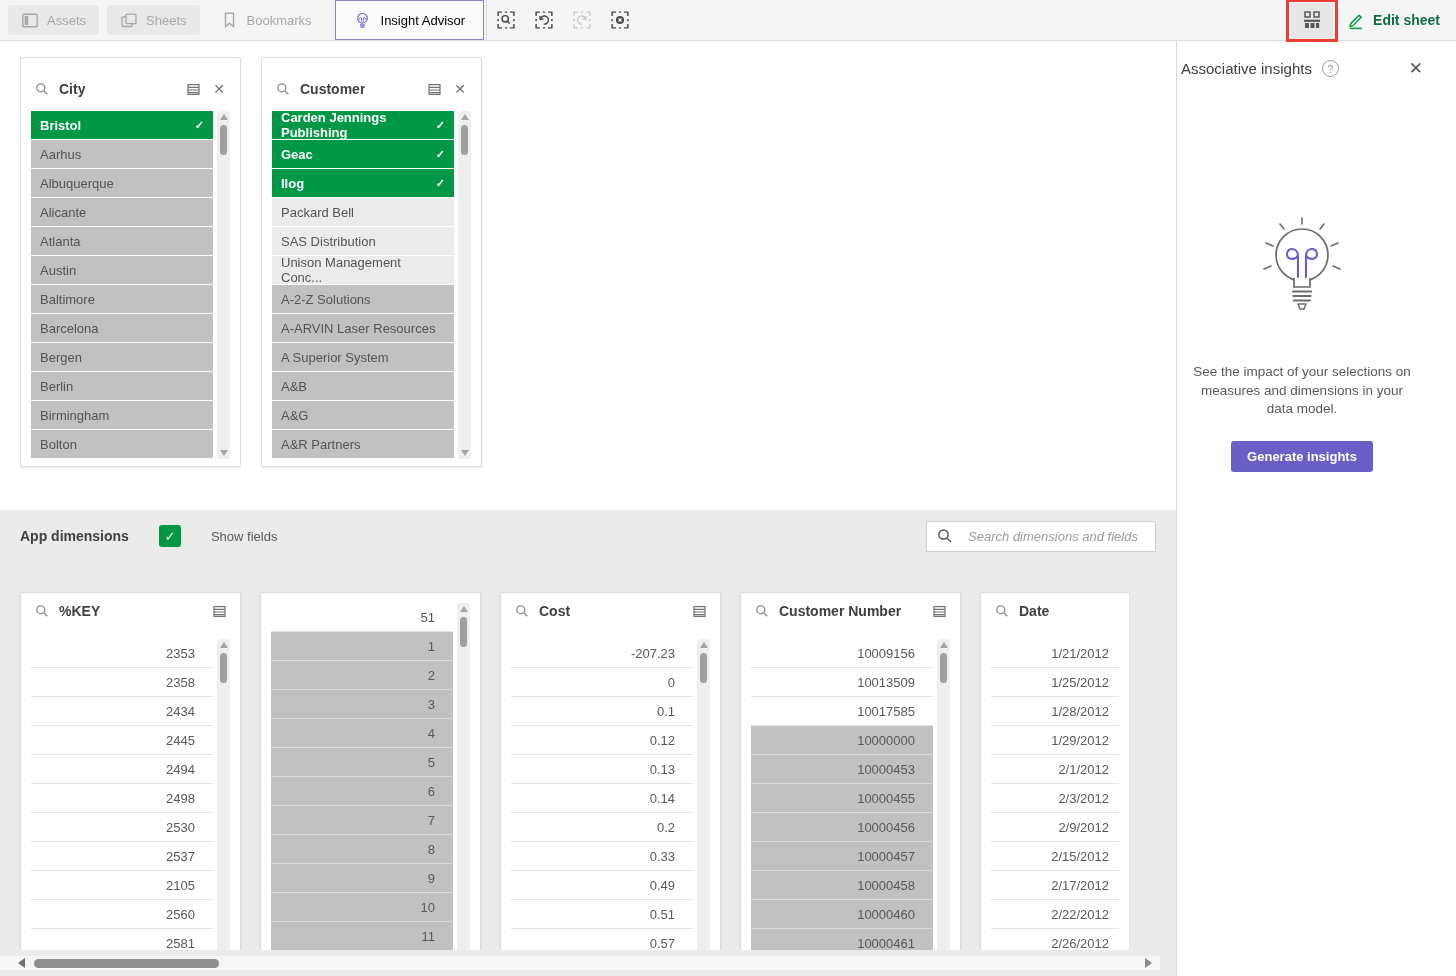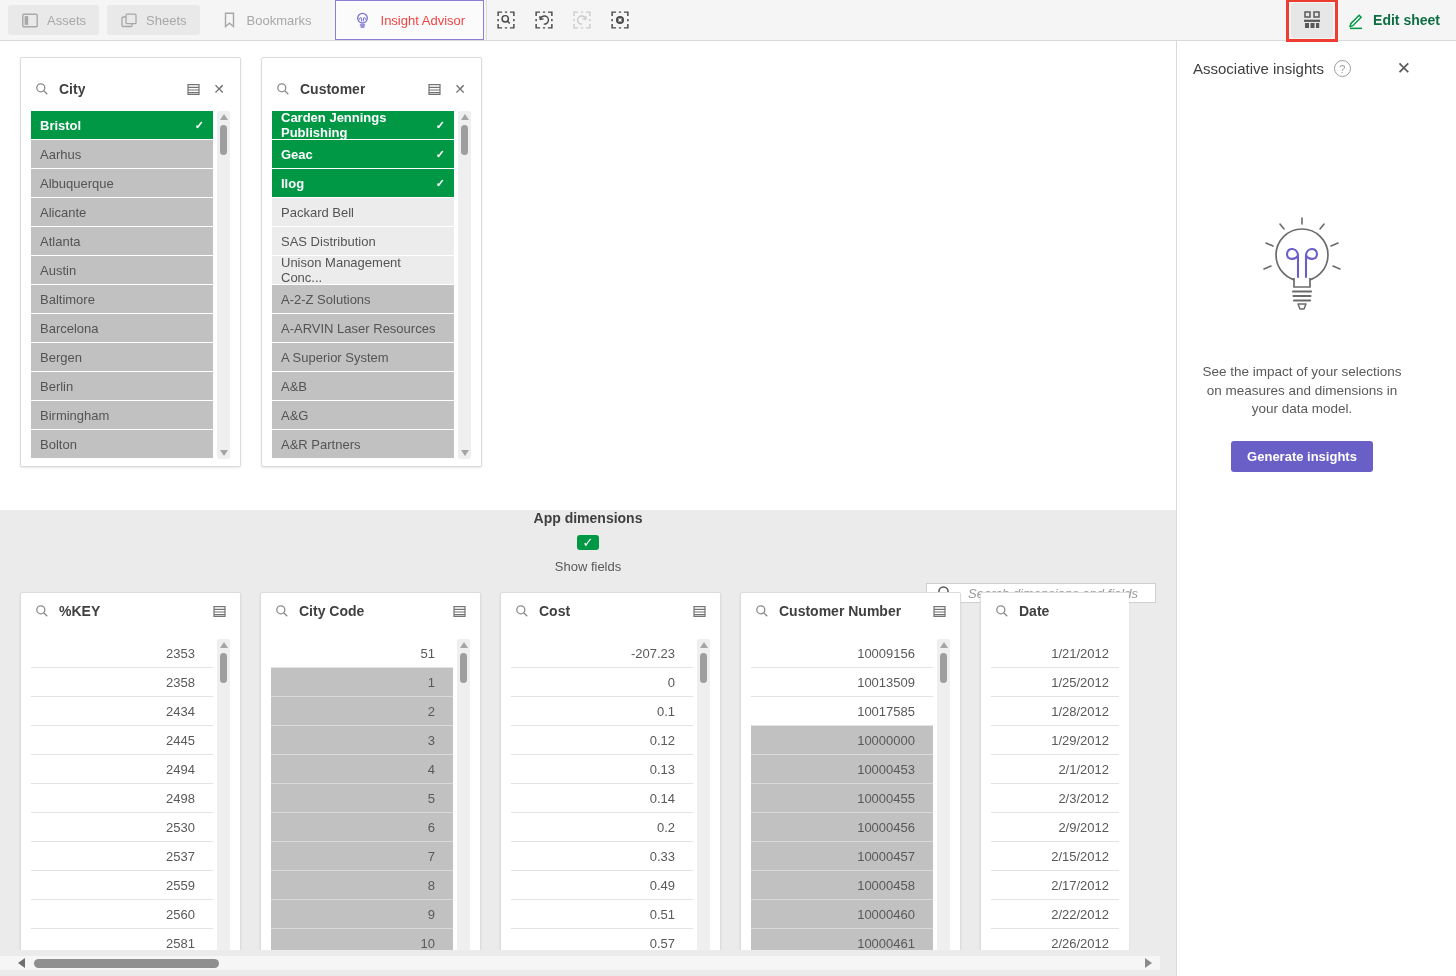--- a/index.html
+++ b/index.html
@@ -17,21 +17,21 @@
   .tb-left { display:flex; align-items:center; }
   .tb-btn {
     display:flex; align-items:center; gap:8px; height:30px;
     margin-left:8px; padding:0 13px; border-radius:3px;
     color:#a8a8a8; font-size:13px; cursor:default; white-space:nowrap;
   }
   .tb-btn.bg { background:#e9e9e9; }
   .insight-btn {
     height:100%; margin-left:10px; padding:0 18px;
     display:flex; align-items:center; gap:9px;
-    border:1px solid #8a7fd4; color:#ef4444; font-size:13px; background:#fbfbfb;
+    border:1px solid #8a7fd4; color:#000000; font-size:13px; background:#fbfbfb;
   }
   .tb-sep { width:1px; background:#dddddd; height:100%; margin-left:2px; }
   .icon-btn { width:38px; height:100%; display:flex; align-items:center; justify-content:center; }
   .tb-right { margin-left:auto; display:flex; align-items:center; padding-right:16px; gap:14px; }
   .sel-tool-btn {
     width:42px; height:35px; background:#e7e7e7; border-radius:3px;
     display:flex; align-items:center; justify-content:center; position:relative;
   }
   .red-box { position:absolute; left:-5px; top:-4px; right:-5px; bottom:-4px; border:3px solid #ed3c32; pointer-events:none; }
   .edit-sheet { display:flex; align-items:center; gap:8px; font-size:14px; font-weight:700; color:#0d6e42; }
@@ -70,21 +70,21 @@
   .vscroll {
     width:13px; margin-left:4px; background:#efefef; border-radius:2px;
     display:flex; flex-direction:column; align-items:center; padding:3px 0; flex:none;
   }
   .tri-up { width:0; height:0; border-left:4px solid transparent; border-right:4px solid transparent; border-bottom:6px solid #a5a5a5; margin-bottom:5px; }
   .tri-down { width:0; height:0; border-left:4px solid transparent; border-right:4px solid transparent; border-top:6px solid #a5a5a5; margin-top:auto; }
   .vthumb { width:7px; height:30px; background:#9e9e9e; border-radius:4px; }
 
   
   .dims-section { flex:1; background:#ebebeb; position:relative; }
-  .dims-header { height:52px; display:flex; align-items:center; padding:0 20px; gap:9px;flex-direction:column; }
+  .dims-header { height:52px; display:flex; align-items:center; padding:0 20px; gap:30px; }
   .dims-title { font-weight:700; font-size:14px; color:#404040; }
   .checkbox {
     width:22px; height:22px; background:#009845; border-radius:3px;
     color:#fff; font-size:13px; display:flex; align-items:center; justify-content:center;
   }
   .show-fields { font-size:13px; color:#595959; }
   .search-box {
     margin-left:auto; width:230px; height:31px; background:#fff;
     border:1px solid #cfcfcf; display:flex; align-items:center; padding:0 10px; gap:8px;
   }
@@ -109,21 +109,21 @@
 
   .hscroll {
     position:absolute; left:0; bottom:6px; width:1160px; height:14px;
     background:#f6f6f6; display:flex; align-items:center;
   }
   .tri-left { width:0; height:0; border-top:5px solid transparent; border-bottom:5px solid transparent; border-right:7px solid #6f6f6f; margin-left:18px; }
   .tri-right { width:0; height:0; border-top:5px solid transparent; border-bottom:5px solid transparent; border-left:7px solid #8a8a8a; margin-left:auto; margin-right:8px; }
   .hthumb { width:185px; height:9px; background:#8f8f8f; border-radius:5px; margin-left:9px; }
 
   
-  .insights { width:251px; background:#fff; border-left:1px solid #d9d9d9; padding:19px 16px; }
+  .insights { width:251px; background:#fff; border-left:1px solid #d9d9d9; padding:19px 4px; }
   .ins-header { display:flex; align-items:center; gap:10px; }
   .ins-title { font-size:15px; color:#404040; }
   .help-icon {
     width:17px; height:17px; border:1px solid #9b9b9b; border-radius:50%;
     color:#9b9b9b; font-size:11px; display:flex; align-items:center; justify-content:center;
   }
   .ins-close { margin-left:auto; font-size:17px; color:#595959; line-height:1; }
   .bulb-wrap { margin-top:138px; display:flex; justify-content:center; }
   .ins-text {
     margin-top:44px; text-align:center; font-size:13.5px; color:#595959;
@@ -425,55 +425,39 @@
                 <div class="f-item possible">
                   <span>2498</span>
                 </div>
                 <div class="f-item possible">
                   <span>2530</span>
                 </div>
                 <div class="f-item possible">
                   <span>2537</span>
                 </div>
                 <div class="f-item possible">
-                  <span>2559</span>
+                  <span>2105</span>
                 </div>
                 <div class="f-item possible">
                   <span>2560</span>
                 </div>
                 <div class="f-item possible">
                   <span>2581</span>
                 </div>
                 <div class="f-item possible">
                   <span>2588</span>
                 </div>
               </div>
               <div class="vscroll">
                 <span class="tri-up"></span>
                 <span class="vthumb"></span>
               </div>
             </div>
           </div>
           <div class="card field-card">
-            <div class="card-header">
-              <span class="hd-icon">
-                <svg width="14" height="14" viewBox="0 0 14 14">
-                  <circle cx="5.8" cy="5.8" r="4" fill="none" stroke="#8c8c8c" stroke-width="1.3"></circle>
-                  <path d="M8.8 8.8 L12.3 12.3" stroke="#8c8c8c" stroke-width="1.3"></path>
-                </svg>
-              </span>
-              <span class="card-title">City Code</span>
-              <span class="hd-spacer"></span>
-              <span class="hd-icon">
-                <svg width="13" height="13" viewBox="0 0 13 13">
-                  <rect x="1" y="1.6" width="11" height="9.8" fill="none" stroke="#737373" stroke-width="1.2"></rect>
-                  <path d="M1 4.4 h11 M1 7 h11 M1 9.6 h11" stroke="#737373" stroke-width="1.1"></path>
-                </svg>
-              </span>
-            </div>
             <div class="f-body">
               <div class="f-items">
                 <div class="f-item possible">
                   <span>51</span>
                 </div>
                 <div class="f-item excluded">
                   <span>1</span>
                 </div>
                 <div class="f-item excluded">
                   <span>2</span>

